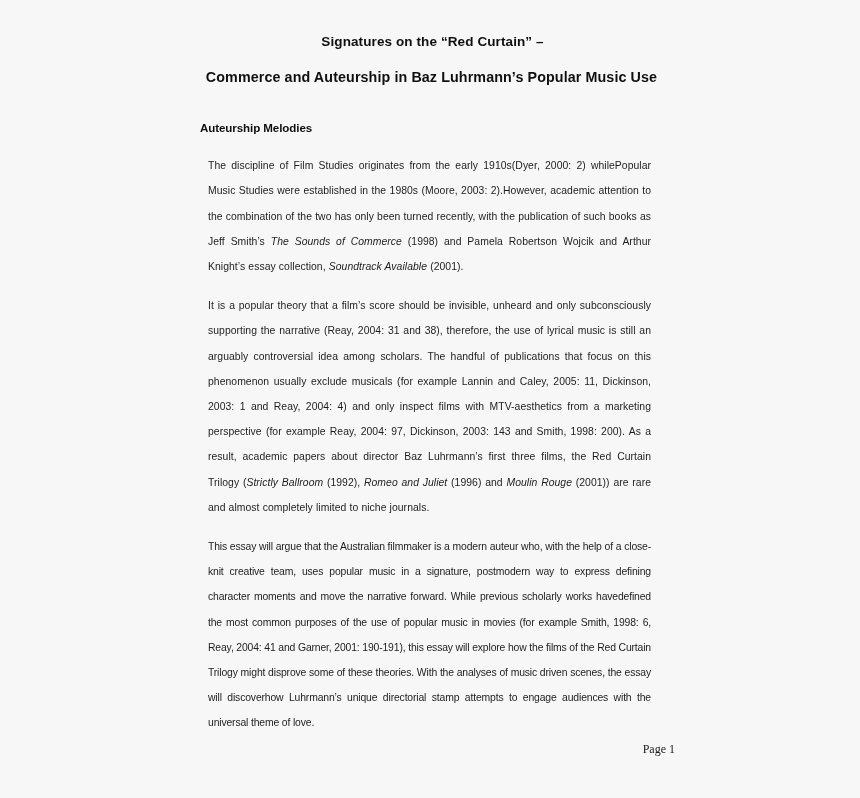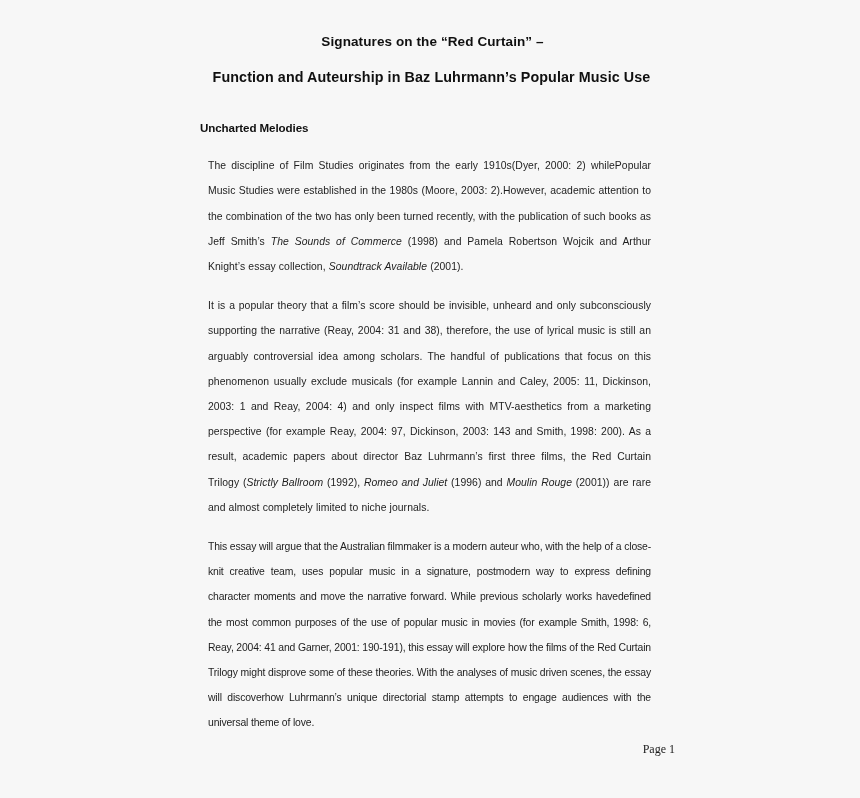--- a/index.html
+++ b/index.html
@@ -105,24 +105,24 @@
 </style>
 </head>
 <body>
 
 <div class="page">
 
   <div class="content">
 
     <div class="doc-title">
       <div class="title-line-1">Signatures on the “Red Curtain” –</div>
-      <div class="title-line-2">Function and Auteurship in Baz Luhrmann’s Popular Music Use</div>
+      <div class="title-line-2">Commerce and Auteurship in Baz Luhrmann’s Popular Music Use</div>
     </div>
 
-    <div class="section-heading first">Uncharted Melodies</div>
+    <div class="section-heading first">Auteurship Melodies</div>
 
     <p class="body-par gap-first">The discipline of Film Studies originates from the early 1910s(Dyer, 2000: 2) whilePopular Music Studies were established in the 1980s (Moore, 2003: 2).However, academic attention to the combination of the two has only been turned recently, with the publication of such books as Jeff Smith’s <em class="ital">The Sounds of Commerce</em> (1998) and Pamela Robertson Wojcik and Arthur Knight’s essay collection, <em class="ital">Soundtrack Available</em> (2001).</p>
 
     <p class="body-par gap-par">It is a popular theory that a film’s score should be invisible, unheard and only subconsciously supporting the narrative (Reay, 2004: 31 and 38), therefore, the use of lyrical music is still an arguably controversial idea among scholars. The handful of publications that focus on this phenomenon usually exclude musicals (for example Lannin and Caley, 2005: 11, Dickinson, 2003: 1 and Reay, 2004: 4) and only inspect films with MTV-aesthetics from a marketing perspective (for example Reay, 2004: 97, Dickinson, 2003: 143 and Smith, 1998: 200). As a result, academic papers about director Baz Luhrmann’s first three films, the Red Curtain Trilogy (<em class="ital">Strictly Ballroom</em> (1992), <em class="ital">Romeo and Juliet</em> (1996) and <em class="ital">Moulin Rouge</em> (2001)) are rare and almost completely limited to niche journals.</p>
 
     <p class="body-par tight gap-par">This essay will argue that the Australian filmmaker is a modern auteur who, with the help of a close-knit creative team, uses popular music in a signature, postmodern way to express defining character moments and move the narrative forward. While previous scholarly works havedefined the most common purposes of the use of popular music in movies (for example Smith, 1998: 6, Reay, 2004: 41 and Garner, 2001: 190-191), this essay will explore how the films of the Red Curtain Trilogy might disprove some of these theories. With the analyses of music driven scenes, the essay will discoverhow Luhrmann’s unique directorial stamp attempts to engage audiences with the universal theme of love.</p>
 
     <div class="section-gap"></div>
 
     <div class="section-heading second">Question of “Auteurity”</div>

